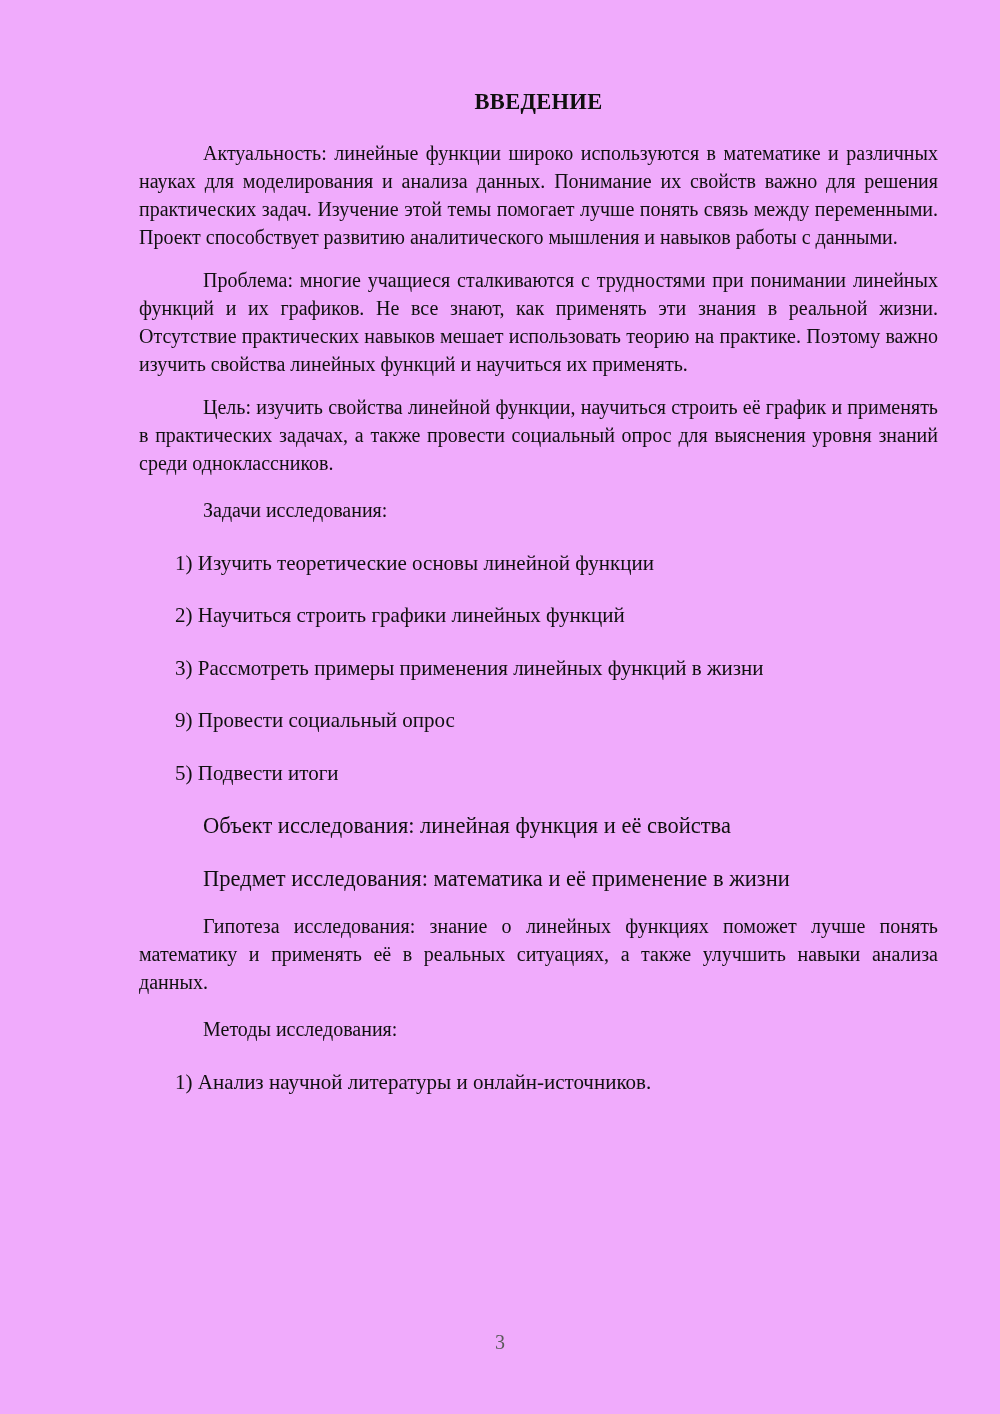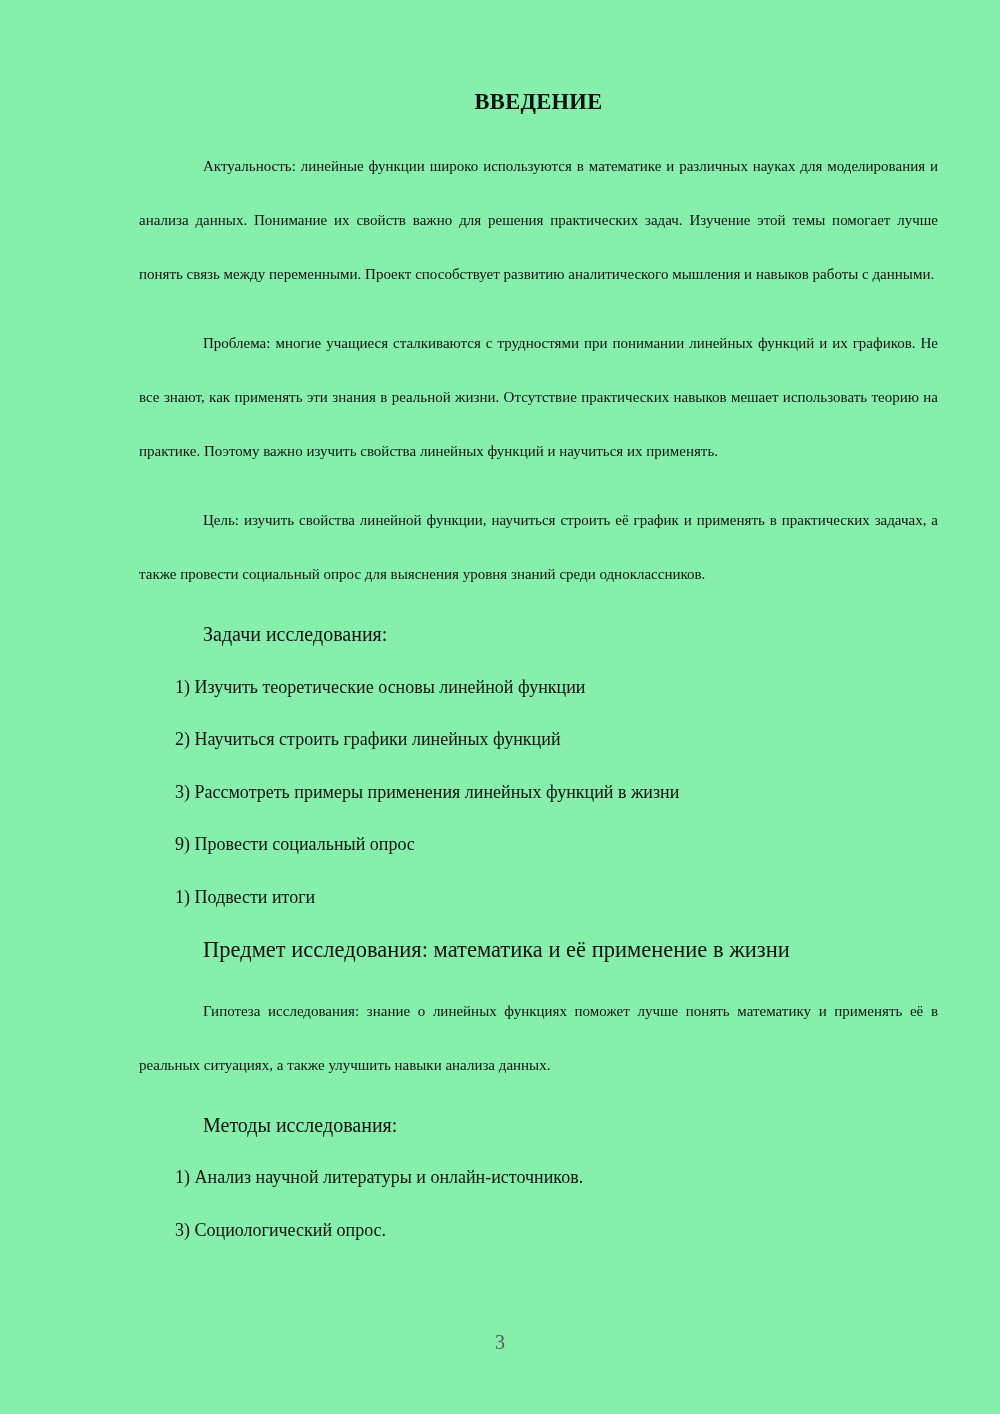--- a/index.html
+++ b/index.html
@@ -13,60 +13,60 @@
     height: 1414px;
     font-family: "Liberation Serif", "DejaVu Serif", serif;
     color: #101010;
     -webkit-font-smoothing: antialiased;
   }
   .page {
     position: relative;
     width: 1000px;
     height: 1414px;
     box-sizing: border-box;
-    background: #86efac;
+    background: #f0abfc;
     overflow: hidden;
   }
   .content {
     position: absolute;
     left: 139px;
     top: 88px;
     width: 799px;   
   }
   .doc-title {
     font-size: 22.5px;
     font-weight: bold;
     text-align: center;
     letter-spacing: 0.3px;
     line-height: 1.2;
     margin: 0 0 24px 0;
   }
   .para {
-    font-size: 15px;
-    line-height: 54px;
+    font-size: 20px;
+    line-height: 28px;
     text-align: justify;
     text-justify: inter-word;
     text-indent: 64px;
     margin: 0 0 15px 0;
     hyphens: none;
   }
   .subhead {
     font-size: 20px;
     line-height: 37.5px;
     text-align: left;
     text-indent: 64px;
     margin: 0 0 15px 0;
   }
   .list {
     list-style: none;
     margin: 0 0 15px 0;
     padding: 0;
   }
   .list-item {
-    font-size: 18px;
+    font-size: 21px;
     line-height: 37.5px;
     text-align: left;
     padding-left: 36px;   
     margin: 0 0 15px 0;
     white-space: nowrap;
   }
   .indent-line {
     font-size: 22.5px;
     line-height: 37.5px;
     text-align: left;
@@ -99,32 +99,32 @@
 
     <p class="para">Цель: изучить свойства линейной функции, научиться строить её график и применять в практических задачах, а также провести социальный опрос для выяснения уровня знаний среди одноклассников.</p>
 
     <p class="subhead">Задачи исследования:</p>
 
     <ul class="list">
       <li class="list-item">1) Изучить теоретические основы линейной функции</li>
       <li class="list-item">2) Научиться строить графики линейных функций</li>
       <li class="list-item">3) Рассмотреть примеры применения линейных функций в жизни</li>
       <li class="list-item">9) Провести социальный опрос</li>
-      <li class="list-item">1) Подвести итоги</li>
+      <li class="list-item">5) Подвести итоги</li>
     </ul>
 
+    <p class="indent-line">Объект исследования: линейная функция и её свойства</p>
 
     <p class="indent-line">Предмет исследования: математика и её применение в жизни</p>
 
     <p class="para">Гипотеза исследования: знание о линейных функциях поможет лучше понять математику и применять её в реальных ситуациях, а также улучшить навыки анализа данных.</p>
 
     <p class="subhead">Методы исследования:</p>
 
     <ul class="list">
       <li class="list-item">1) Анализ научной литературы и онлайн-источников.</li>
-      <li class="list-item">3) Социологический опрос.</li>
     </ul>
 
   </div>
 
   <div class="page-number">3</div>
 
 </div>
 
 </body></html>

